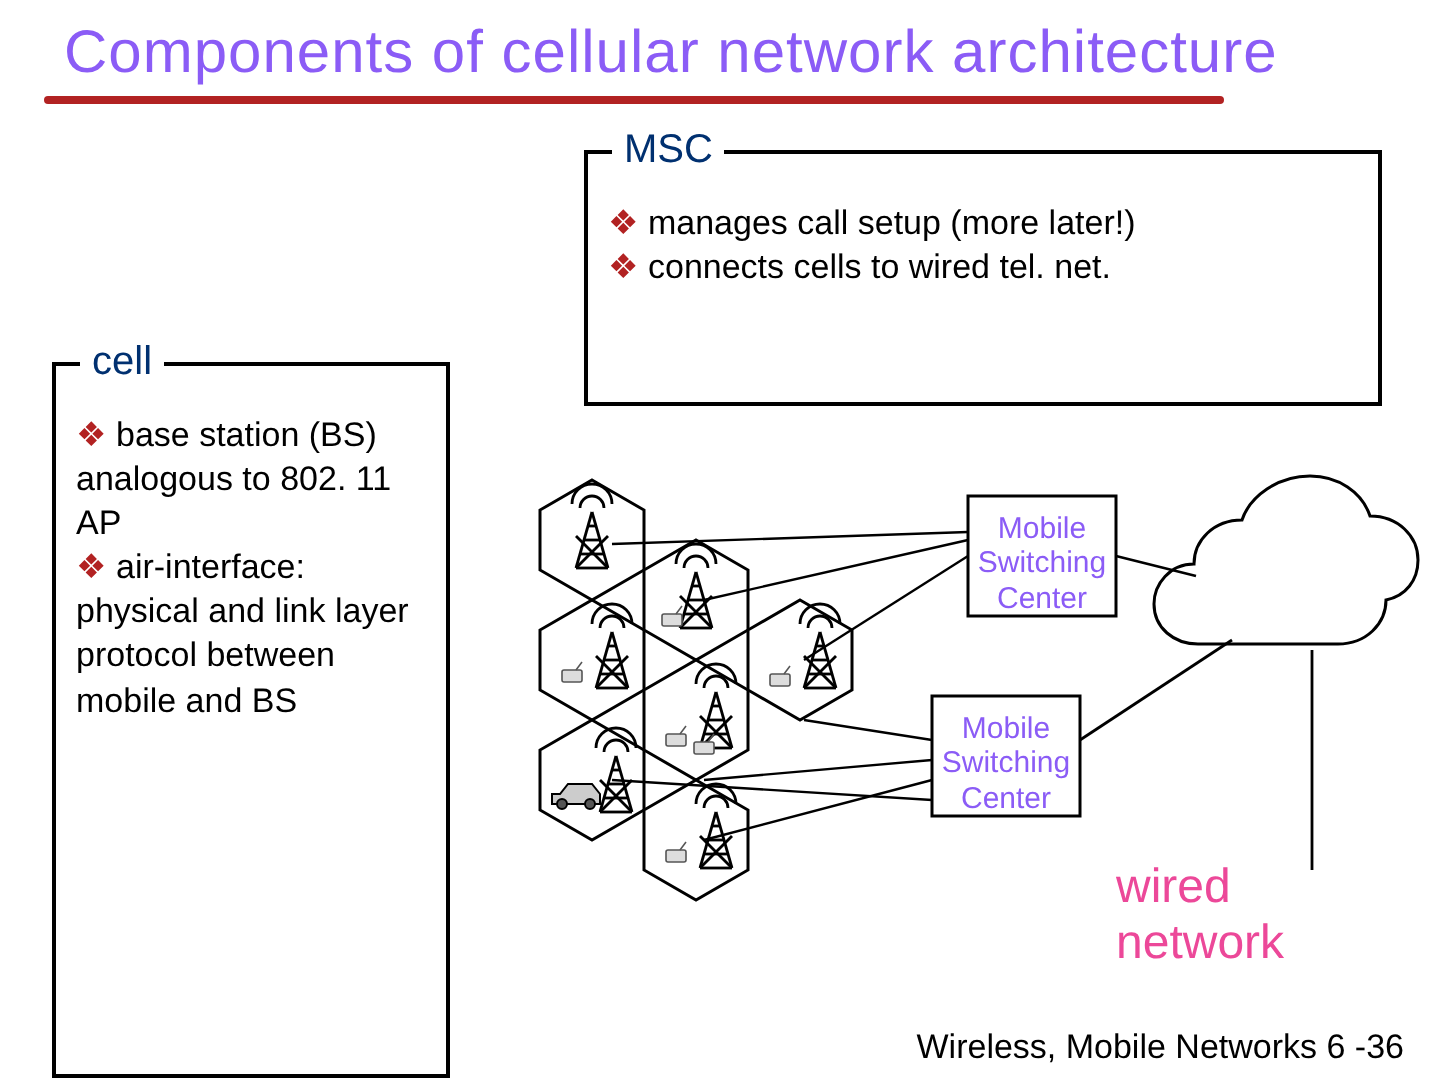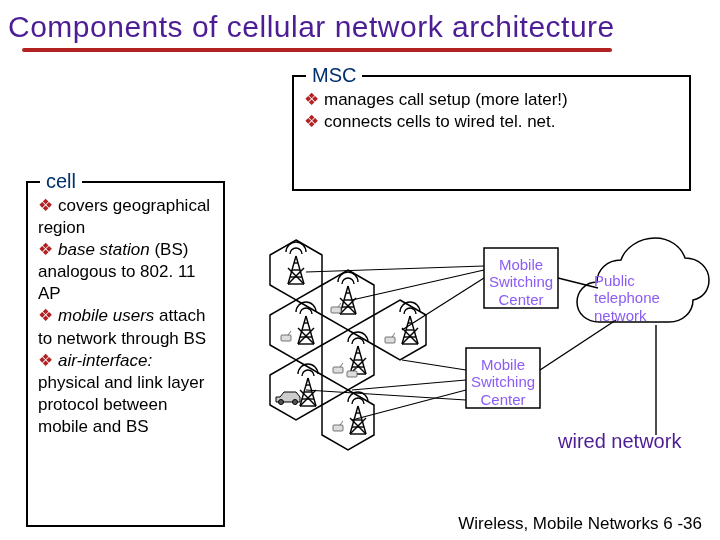--- a/index.html
+++ b/index.html
@@ -1,23 +1,23 @@
 <!DOCTYPE html>
 <html><head>
 <meta charset="utf-8">
 <style>
   html,body{margin:0;padding:0;width:720px;height:540px;font-family:Arial,Helvetica,sans-serif;background:#fff;color:#000;overflow:hidden}
   .slide{position:relative;width:720px;height:540px}
-  .title{position:absolute;top:10px;left:8px;font-size:30px;color:#4c1d95;letter-spacing:0.5px}
+  .title{position:absolute;top:10px;left:32px;font-size:30px;color:#8b5cf6;letter-spacing:0.5px}
   .title-underline{position:absolute;top:48px;left:22px;width:590px;height:4px;background:#b22222;border-radius:2px}
 
-  .box{position:absolute;border:2px solid #000;padding:12px 10px 10px 10px;font-size:17px;line-height:1.3}
+  .box{position:absolute;border:2px solid #000;padding:24px 10px 10px 10px;font-size:17px;line-height:1.3}
   .box .legend{position:absolute;top:-15px;left:12px;background:#fff;padding:0 6px;font-size:20px;color:#003070}
   .bullet{color:#b22222}
-  .em{font-style:italic}
+  .em{}
 
   .msc-box{top:75px;left:292px;width:375px;height:90px}
   .cell-box{top:181px;left:26px;width:175px;height:320px}
 
   .diagram{position:absolute;top:200px;left:226px;width:480px;height:330px}
   .diagram svg{overflow:visible}
   .footer{position:absolute;bottom:6px;right:18px;font-size:17px}
   .label{position:absolute;font-size:15px;color:#8b5cf6;line-height:1.15}
 </style>
 </head>
@@ -28,23 +28,21 @@
 <div class="title-underline"></div>
 
 <div class="box msc-box">
   <span class="legend">MSC</span>
   <div><span class="bullet">❖</span> <span>manages call setup (more later!)</span></div>
   <div><span class="bullet">❖</span> <span>connects cells to wired tel. net.</span></div>
 </div>
 
 <div class="box cell-box">
   <span class="legend">cell</span>
-  <div><span class="bullet">❖</span><span> covers geographical region</span></div>
   <div><span class="bullet">❖</span> <span class="em">base station</span><span> (BS) analogous to 802. 11 AP</span></div>
-  <div><span class="bullet">❖</span> <span class="em">mobile users</span><span> attach to network through BS</span></div>
   <div><span class="bullet">❖</span> <span class="em">air-interface:</span><span> physical and link layer protocol between mobile and BS</span></div>
 </div>
 
 <div class="diagram">
 <svg width="480" height="330" viewBox="0 0 480 330">
   <defs>
 
     <g id="hex">
       <polygon points="0,-30 26,-15 26,15 0,30 -26,15 -26,-15" fill="#fff" stroke="#000" stroke-width="1.5"></polygon>
     </g>
@@ -159,19 +157,18 @@
 
   <line x1="332" y1="78" x2="372" y2="88" stroke="#000" stroke-width="1.4"></line>
 
   <line x1="314" y1="170" x2="390" y2="120" stroke="#000" stroke-width="1.4"></line>
 
   <line x1="430" y1="125" x2="430" y2="235" stroke="#000" stroke-width="1.4"></line>
 </svg>
 
   <div class="label" style="top:56px;left:262px;width:66px;text-align:center">Mobile Switching Center</div>
   <div class="label" style="top:156px;left:244px;width:66px;text-align:center">Mobile Switching Center</div>
-  <div class="label" style="top:72px;left:368px;width:96px;font-size:15px">Public telephone network</div>
-  <div class="label" style="top:230px;left:332px;font-size:20px;color:#4c1d95">wired network</div>
+  <div class="label" style="top:230px;left:332px;font-size:24px;color:#ec4899">wired network</div>
 </div>
 
 <div class="footer">Wireless, Mobile Networks  6 -36</div>
 
 </div>
 
 </body></html>

